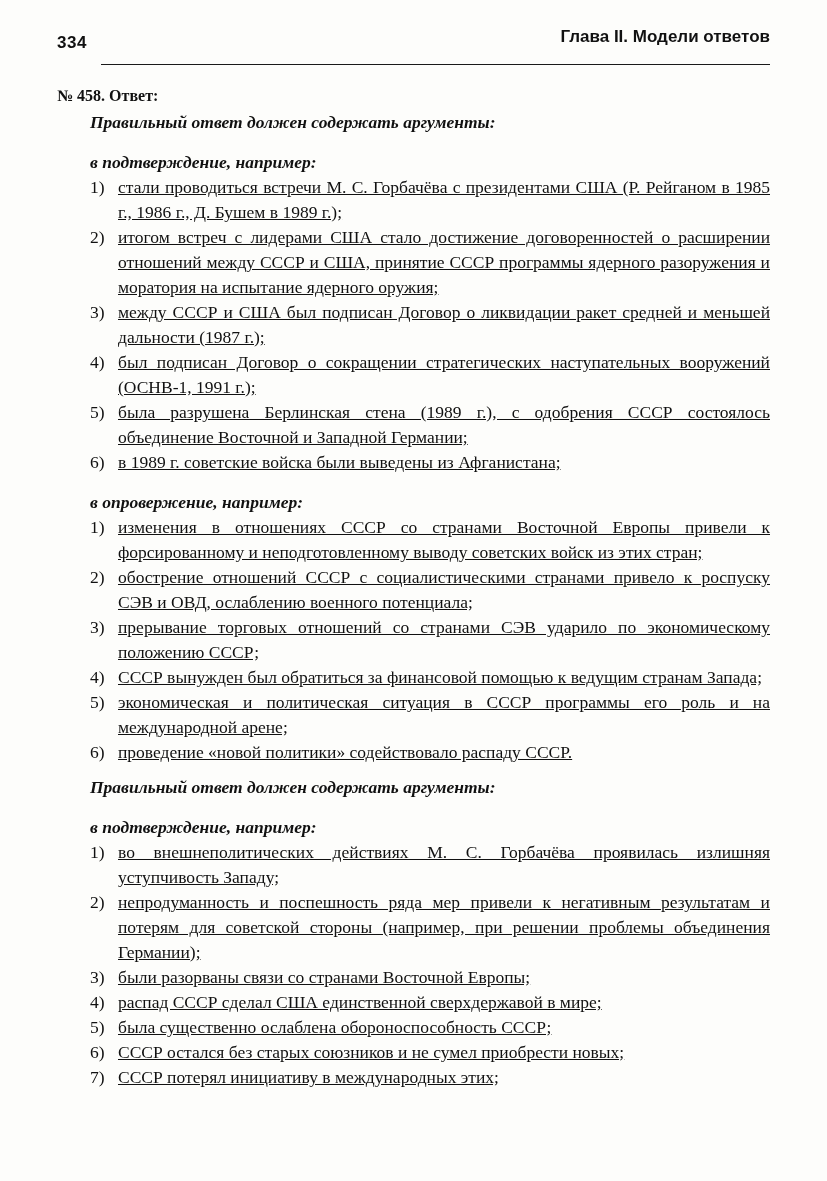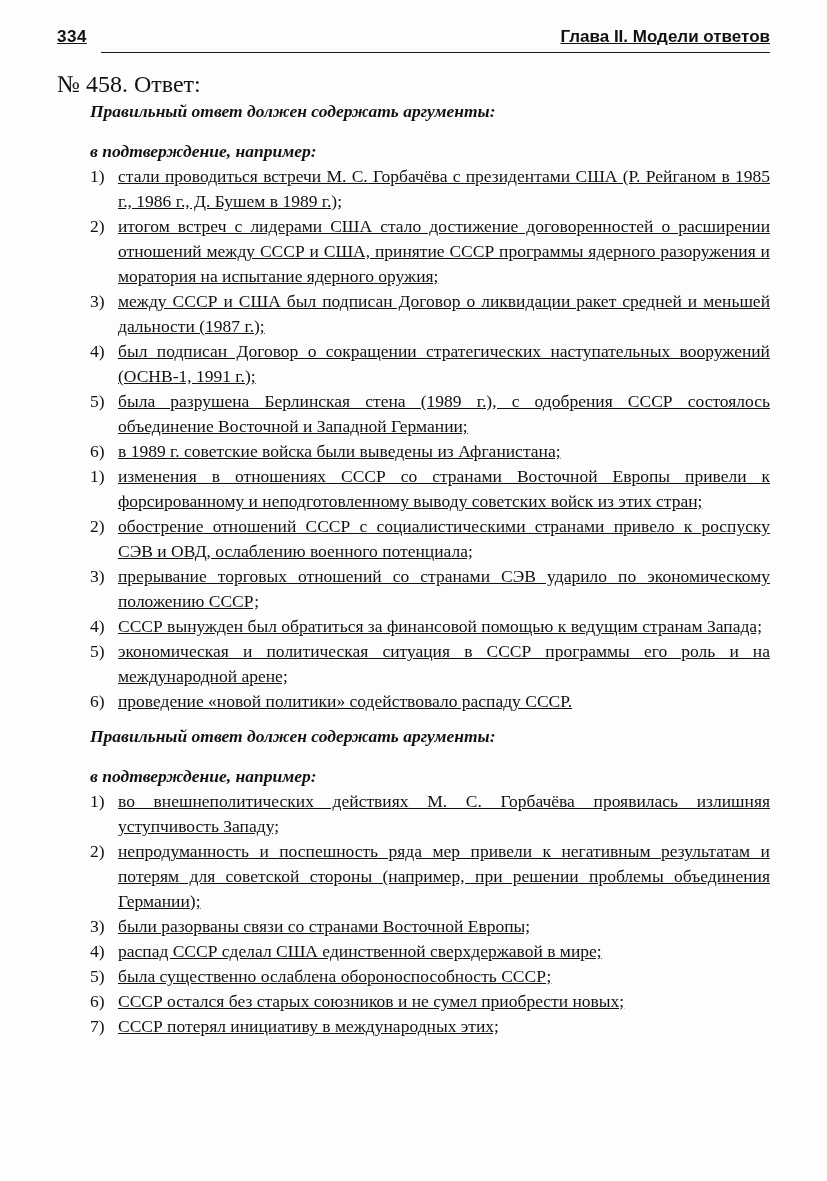--- a/index.html
+++ b/index.html
@@ -17,43 +17,42 @@
     padding: 24px 57px 30px 57px;
     color: #111;
     font-family: "Liberation Serif", serif;
     font-size: 17.5px;
     line-height: 25px;
     overflow: hidden;
   }
   
   .page-header {
     display: flex;
-    align-items: flex-start;
+    align-items: center;
     font-family: "Liberation Sans", sans-serif;
     font-weight: bold;
     font-size: 17px;
     margin-bottom: 18px;
-    text-decoration: underline;
   }
   .page-number {
     padding-bottom: 5px;
     letter-spacing: 0.5px;
   }
   .header-rule-wrap {
     flex: 1;
     margin-left: 14px;
     border-bottom: 1.6px solid #1a1a1a;
     text-align: right;
-    padding-bottom: 3px;
+    padding-bottom: 15px;
   }
   
   .answer-section { margin-bottom: 10px; }
   .section-heading {
-    font-weight: normal;
-    font-size: 24px;
+    font-weight: bold;
+    font-size: 16px;
     margin: 6px 0 2px 0;
   }
   .intro-line, .subtitle-line {
     font-weight: bold;
     font-style: italic;
     margin-left: 33px;
   }
   .subtitle-line { margin-top: 15px; }
   .answer-item {
     display: flex;
@@ -102,20 +101,21 @@
           <span class="item-text">был подписан Договор о сокращении стратегических наступательных вооружений (ОСНВ-1, 1991 г.);</span>
         </div>
         <div class="answer-item">
           <span class="item-number">5)</span>
           <span class="item-text">была разрушена Берлинская стена (1989 г.), с одобрения СССР состоялось объединение Восточной и Западной Германии;</span>
         </div>
         <div class="answer-item">
           <span class="item-number">6)</span>
           <span class="item-text">в 1989 г. советские войска были выведены из Афганистана;</span>
         </div>
+        <div class="subtitle-line">в опровержение, например:</div>
         <div class="answer-item">
           <span class="item-number">1)</span>
           <span class="item-text">изменения в отношениях СССР со странами Восточной Европы привели к форсированному и неподготовленному выводу советских войск из этих стран;</span>
         </div>
         <div class="answer-item">
           <span class="item-number">2)</span>
           <span class="item-text">обострение отношений СССР с социалистическими странами привело к роспуску СЭВ и ОВД, ослаблению военного потенциала;</span>
         </div>
         <div class="answer-item">
           <span class="item-number">3)</span>

